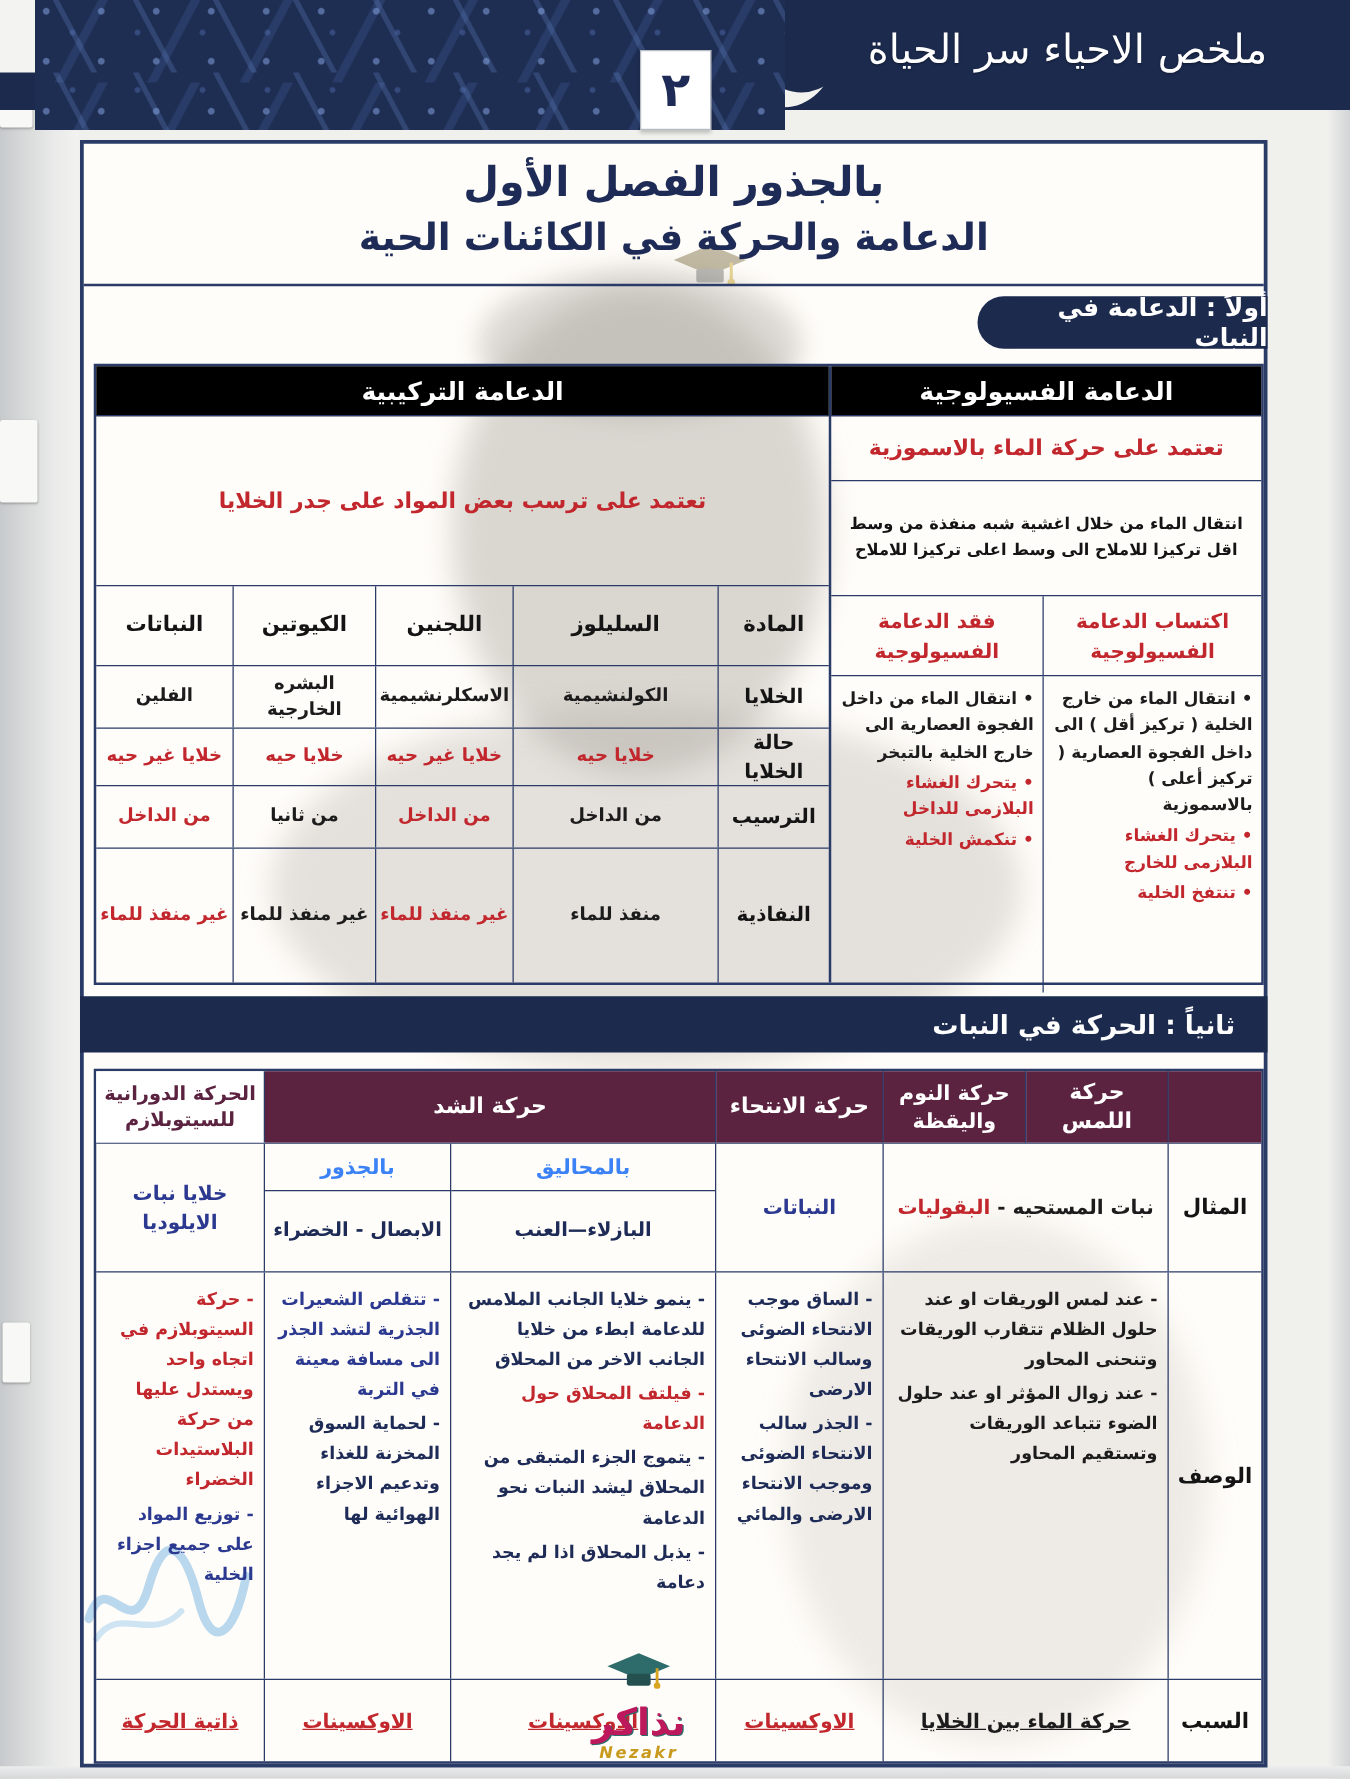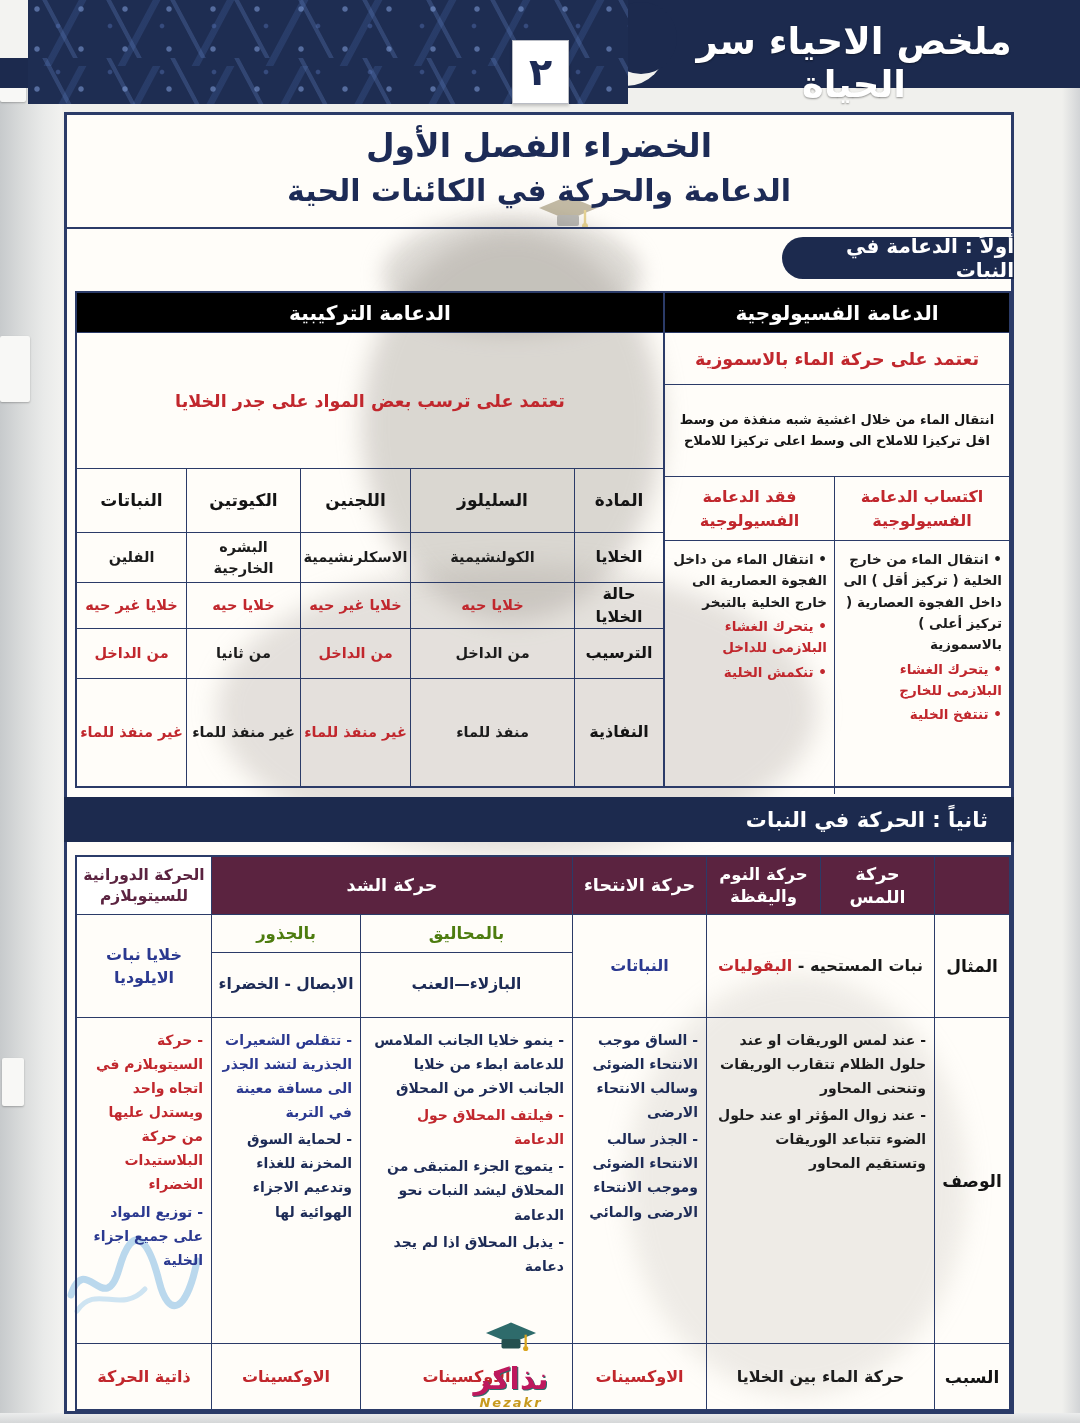--- a/index.html
+++ b/index.html
@@ -23,21 +23,21 @@
   .pattern{position:absolute;left:28px;top:0;width:600px;height:104px;background-color:#1e2d52;
     background-image:
       radial-gradient(circle at 9px 9px, rgba(130,160,220,.55) 2.2px, transparent 3.2px),
       radial-gradient(circle at 30px 26px, rgba(90,120,190,.4) 1.8px, transparent 2.8px),
       linear-gradient(62deg, transparent 47%, rgba(100,135,200,.28) 48%, rgba(100,135,200,.28) 52%, transparent 53%),
       linear-gradient(118deg, transparent 46%, rgba(80,115,185,.22) 47%, rgba(80,115,185,.22) 53%, transparent 54%);
     background-size:44px 40px, 52px 46px, 64px 58px, 74px 66px;}
   .corner{position:absolute;left:0;top:0;width:28px;height:58px;background:#f3f3f1;}
   .swoosh{position:absolute;left:576px;top:0;}
   .brand{position:absolute;left:640px;top:20px;width:428px;text-align:center;
-    color:#ffffff;font-size:37px;font-weight:700;letter-spacing:1px;text-shadow:0 1px 2px rgba(0,0,0,.4);}
+    color:#ffffff;font-size:32px;font-weight:400;letter-spacing:1px;text-shadow:0 1px 2px rgba(0,0,0,.4);}
   .pagenum{position:absolute;left:512px;top:40px;width:57px;height:64px;background:#ffffff;
     border:1px solid #b9bcc4;box-shadow:0 2px 3px rgba(0,0,0,.2);
     display:flex;align-items:center;justify-content:center;font-size:38px;font-weight:700;color:#1d2b56;}
   
   .frame{position:absolute;left:64px;top:112px;width:950px;height:1302px;background:#fffdf9;
     border:3px solid #2b3b68;}
   .frame > *{position:absolute;}
   
   .ph{border-radius:50%;filter:blur(12px);z-index:0;}
   .ph1{left:295px;top:115px;width:300px;height:390px;background:rgba(158,152,144,.38);}
@@ -113,25 +113,25 @@
   .lblcell{width:74px;display:flex;align-items:center;justify-content:center;font-size:17px;font-weight:700;color:#141414;}
   .mergecell{width:228px;}
   .tropcell{width:134px;}
   .tendcell{width:212px;}
   .rootcell{width:149px;}
   .cyccell{flex:1;}
   .exval{display:flex;align-items:center;justify-content:center;text-align:center;
     font-weight:700;font-size:16px;line-height:1.45;padding:4px;}
   .subwrap{display:flex;flex-direction:column;}
   .sub2{height:38px;border-bottom:1.5px solid #2b3b68;display:flex;align-items:center;justify-content:center;
-    font-size:16.5px;font-weight:700;color:#4d7c0f;}
+    font-size:16.5px;font-weight:700;color:#3b82f6;}
   .sub2val{flex:1;display:flex;align-items:center;justify-content:center;text-align:center;
     font-size:15.5px;font-weight:700;line-height:1.5;padding:2px 4px;}
   .desccell{padding:10px 8px;text-align:right;font-size:14px;line-height:1.72;}
-  .csval{display:flex;align-items:center;justify-content:center;font-size:16px;font-weight:700;text-align:center;padding:2px;}
+  .csval{display:flex;align-items:center;justify-content:center;font-size:16px;font-weight:700;text-align:center;padding:2px;text-decoration:underline;}
   
   .c-red{color:#c1272d;} .c-blue{color:#2b3990;} .c-navy{color:#1d2b56;} .c-dark{color:#1c1c1c;}
   
   .scribble{left:-6px;top:1108px;z-index:1;}
   .watermark{position:absolute;left:446px;top:1320px;width:130px;text-align:center;z-index:6;}
   .wm-ar{font-size:30px;font-weight:700;color:#be185d;text-shadow:1px 1px 0 #2e6b6b;line-height:1.1;}
   .wm-en{font-size:13px;font-weight:700;color:#c89a1e;letter-spacing:2px;font-style:italic;}
 </style>
 </head>
 <body>
@@ -155,21 +155,21 @@
 <div class="pagenum">٢</div>
 
 <div class="frame">
 
   <div class="ph ph1b"></div>
   <div class="ph ph1"></div>
   <div class="ph ph2"></div>
   <div class="ph ph3"></div>
 
   <div class="doc-title">
-    <div class="l1">الخضراء الفصل الأول</div>
+    <div class="l1">بالجذور الفصل الأول</div>
     <div class="l2">الدعامة والحركة في الكائنات الحية</div>
   </div>
   <div class="hline"></div>
 
   <svg class="cap-top" width="66" height="44" viewBox="0 0 66 44">
     <polygon points="33,3 62,15 33,27 4,15" fill="#7a6a3f"></polygon>
     <rect x="22" y="22" width="22" height="11" rx="2" fill="#6b6b66"></rect>
     <line x1="50" y1="17" x2="50" y2="31" stroke="#caa21c" stroke-width="2.4"></line>
     <circle cx="50" cy="33" r="3" fill="#caa21c"></circle>
   </svg>

